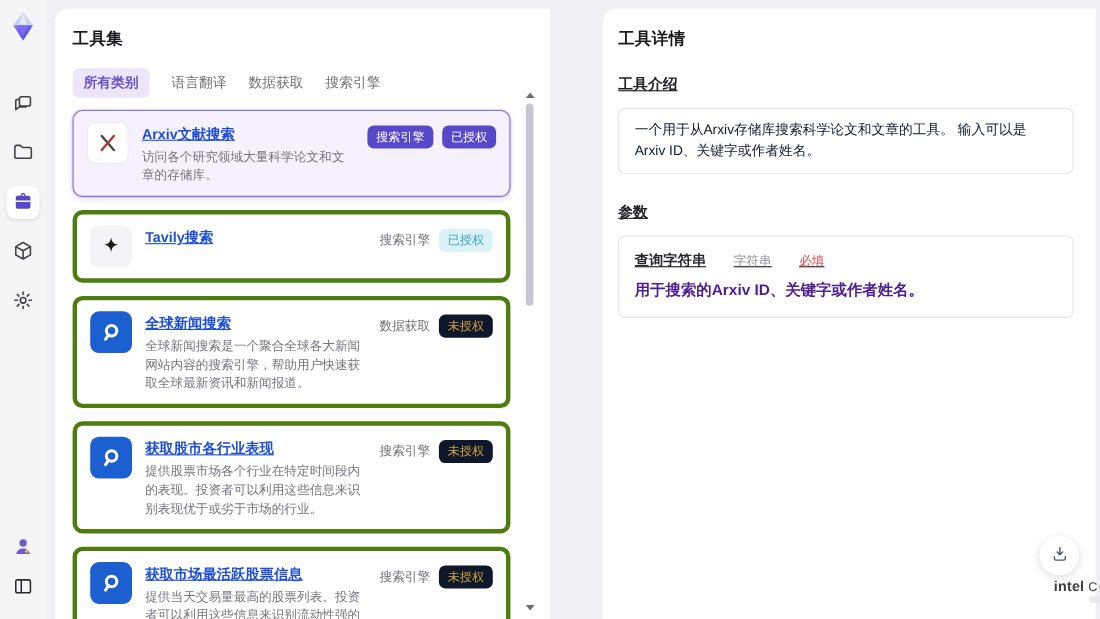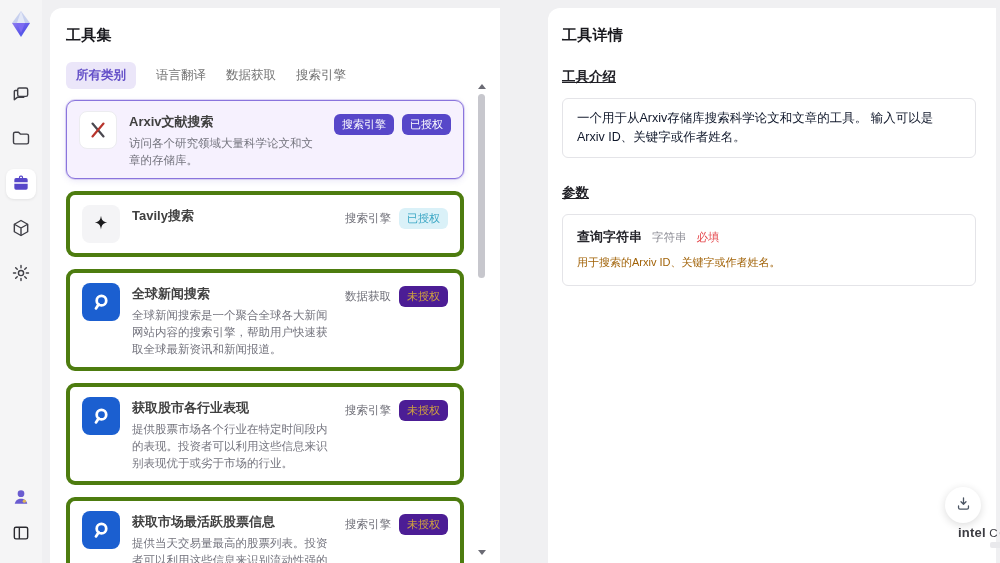--- a/index.html
+++ b/index.html
@@ -47,52 +47,52 @@
   }
   .tool-icon {
     width:38px; height:38px; border-radius:8px; flex-shrink:0; margin-right:12px;
     display:flex; align-items:center; justify-content:center; overflow:hidden;
   }
   .tool-icon svg { width:22px; height:22px; }
   .tool-icon[data-icon="arxiv-logo"] { background:#fff; border:1px solid #ececf0; }
   .tool-icon[data-icon="sparkle-logo"] { background:#f4f4f6; }
   .tool-icon[data-icon="q-logo"] { background:#1b5fd0; }
   .tool-mid { flex:1; min-width:0; }
-  .tool-name { font-size:13px; font-weight:700; color:#404040; margin:2px 0 4px; }
+  .tool-name { font-size:13px; font-weight:700; color:#1d4ed8; margin:2px 0 4px;text-decoration:underline; }
   .tool-desc { font-size:11.5px; line-height:1.45; color:#74747e; }
   .tool-badges { display:flex; gap:8px; margin-left:10px; flex-shrink:0; align-items:flex-start; padding-top:3px; }
   .pill { font-size:11px; padding:3px 8px; border-radius:6px; white-space:nowrap; }
   .pill-solid { background:#5747c9; color:#fff; }
   .pill-auth { background:#daf1f8; color:#3aa6c4; }
-  .pill-unauth { background:#4c1d95; color:#cfa23e; }
+  .pill-unauth { background:#0f172a; color:#cfa23e; }
   .cat-plain { font-size:11.5px; color:#6f6f78; padding:3px 0; white-space:nowrap; }
   
   .scrollbar { position:absolute; top:76px; bottom:8px; right:14px; width:9px; }
   .sb-arrow { width:0; height:0; margin:0 auto; cursor:pointer; }
   .sb-up { border-left:4px solid transparent; border-right:4px solid transparent; border-bottom:5px solid #6b6b74; }
   .sb-down { border-left:4px solid transparent; border-right:4px solid transparent; border-top:5px solid #6b6b74; position:absolute; bottom:0; left:0; right:0; margin:auto; }
   .sb-thumb { width:7px; margin:5px auto 0; height:184px; background:#c7c7cd; border-radius:4px; cursor:grab; }
   
   .details-panel {
     position:absolute; left:508px; top:8px; right:4px; bottom:0;
     background:#fff; border-radius:12px 0 0 0; padding:18px 20px 0 14px; z-index:2;margin-left:40px;
   }
   .section-h { font-size:13.5px; font-weight:700; color:#202026;text-decoration:underline; }
   .mt22 { margin-top:23px; }
   .mt26 { margin-top:26px; }
   .info-box {
     margin-top:12px; border:1px solid #e4e4e8; border-radius:6px;
     padding:10px 14px; font-size:12.5px; color:#0f172a; line-height:1.5;
   }
   .param-box { margin-top:12px; border:1px solid #e4e4e8; border-radius:6px; padding:13px 14px 15px; }
-  .param-line1 { display:flex; align-items:baseline; gap:10px; }
+  .param-line1 { display:flex; align-items:baseline; gap:25px;text-decoration:underline; }
   .param-name { font-size:13px; font-weight:700; color:#26262c; }
   .param-type { font-size:11.5px; color:#8e8e96; }
   .param-required { font-size:11.5px; color:#e5484d; }
-  .param-desc { margin-top:9px; font-size:11px; color:#a16207; }
+  .param-desc { margin-top:9px; font-size:14px; color:#4c1d95;font-weight:bold; }
   
   .download-fab {
     position:absolute; left:945px; top:487px; width:36px; height:36px; border-radius:50%;
     background:#fff; border:none; box-shadow:0 2px 8px rgba(0,0,0,.14); cursor:pointer;
     display:flex; align-items:center; justify-content:center; z-index:4;
   }
   .download-fab svg { width:17px; height:17px; }
   .intel-brand { position:absolute; left:958px; top:525px; z-index:4; text-align:left; width:62px; }
   .intel-text { font-size:13px; color:#3c3c42; white-space:nowrap; }
   .intel-text .i1 { font-weight:700; letter-spacing:.2px; }

